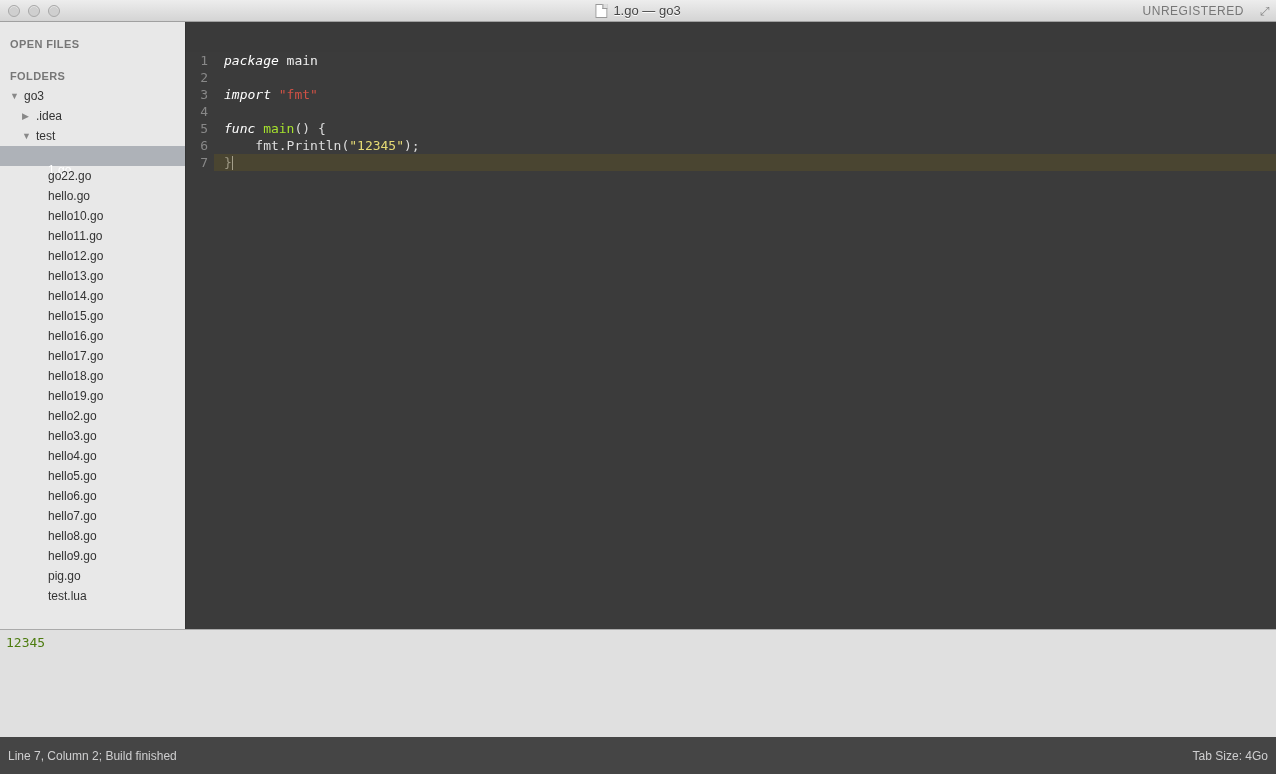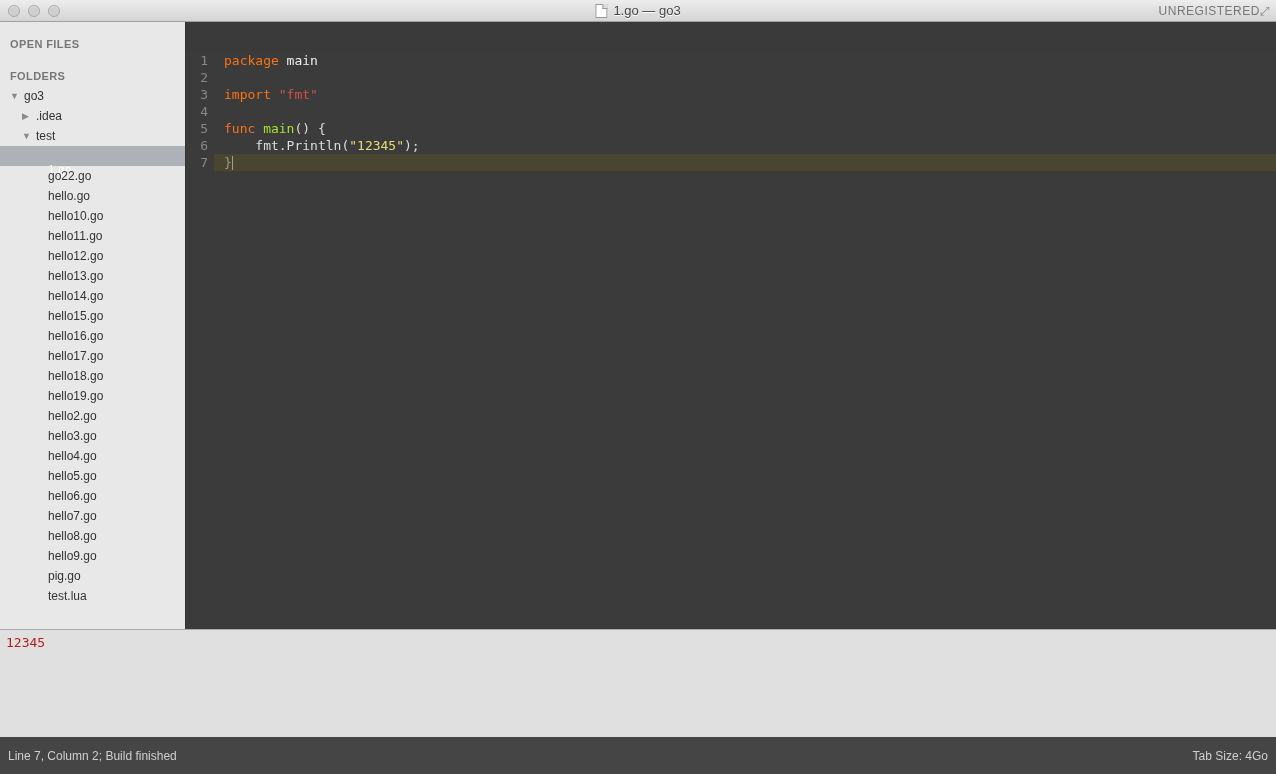--- a/index.html
+++ b/index.html
@@ -30,21 +30,21 @@
   }
   .file-icon {
     width: 12px; height: 14px; background: #fff; border: 1px solid #999;
     position: relative;
   }
   .file-icon::after {
     content: ""; position: absolute; top: -1px; right: -1px;
     width: 4px; height: 4px; background: #ddd; border-left: 1px solid #999; border-bottom: 1px solid #999;
   }
   .title-right {
-    margin-left: auto; margin-right: 6px; display: flex; align-items: flex-start; gap: 0;
+    margin-left: auto; margin-right: 6px; display: flex; align-items: flex-start; gap: 16px;
     color: #777; font-size: 12px; letter-spacing: 0.5px;
   }
   .fs-icon { font-size: 12px; color: #888; }
 
   
   .main { flex: 1 1 auto; display: flex; min-height: 0; }
 
   
   .sidebar {
     width: 186px; background: #e8e8e8; color: #444;
@@ -73,35 +73,35 @@
   .editor {
     flex: 1; display: flex; background: #3b3b3b; color: #ddd;
     font-family: Menlo, Consolas, monospace; font-size: 13px; line-height: 17px;
     position: relative; min-height: 0;
   }
   .gutter { width: 28px; background: #3b3b3b; color: #888; text-align: right; padding: 0 6px 0 0; }
   .gutter div { height: 17px; }
   .code { flex: 1; padding-left: 10px; position: relative; }
   .code-line { height: 17px; white-space: pre; }
   .hl-line { position: absolute; left: 0; right: 0; height: 17px; background: rgba(90,80,40,0.5); }
-  .kw { color: #f97316; }
+  .kw { color: #ffffff; font-style: italic; }
   .fn { color: #a6e22e; }
   .pkg { color: #eee; }
   .str { color: #e6db74; }
   .strimp { color: #cf5145; }
   .punc { color: #ddd; }
 
   .cursor {
     display: inline-block; width: 1px; height: 14px;
     border-left: 1px solid #eee; vertical-align: text-bottom;
   }
 
   
   .output {
-    height: 108px; background: #e0e0e0; color: #b91c1c;
+    height: 108px; background: #e0e0e0; color: #4d7c0f;
     font-family: Menlo, Consolas, monospace; font-size: 13px; line-height: 17px;
     padding: 4px 6px; border-top: 1px solid #aaa;
   }
 
   
   .statusbar {
     height: 37px; background: #454545; color: #cfcfd0;
     display: flex; align-items: center; font-size: 12px;
     padding: 0 8px; gap: 20px;
   }

